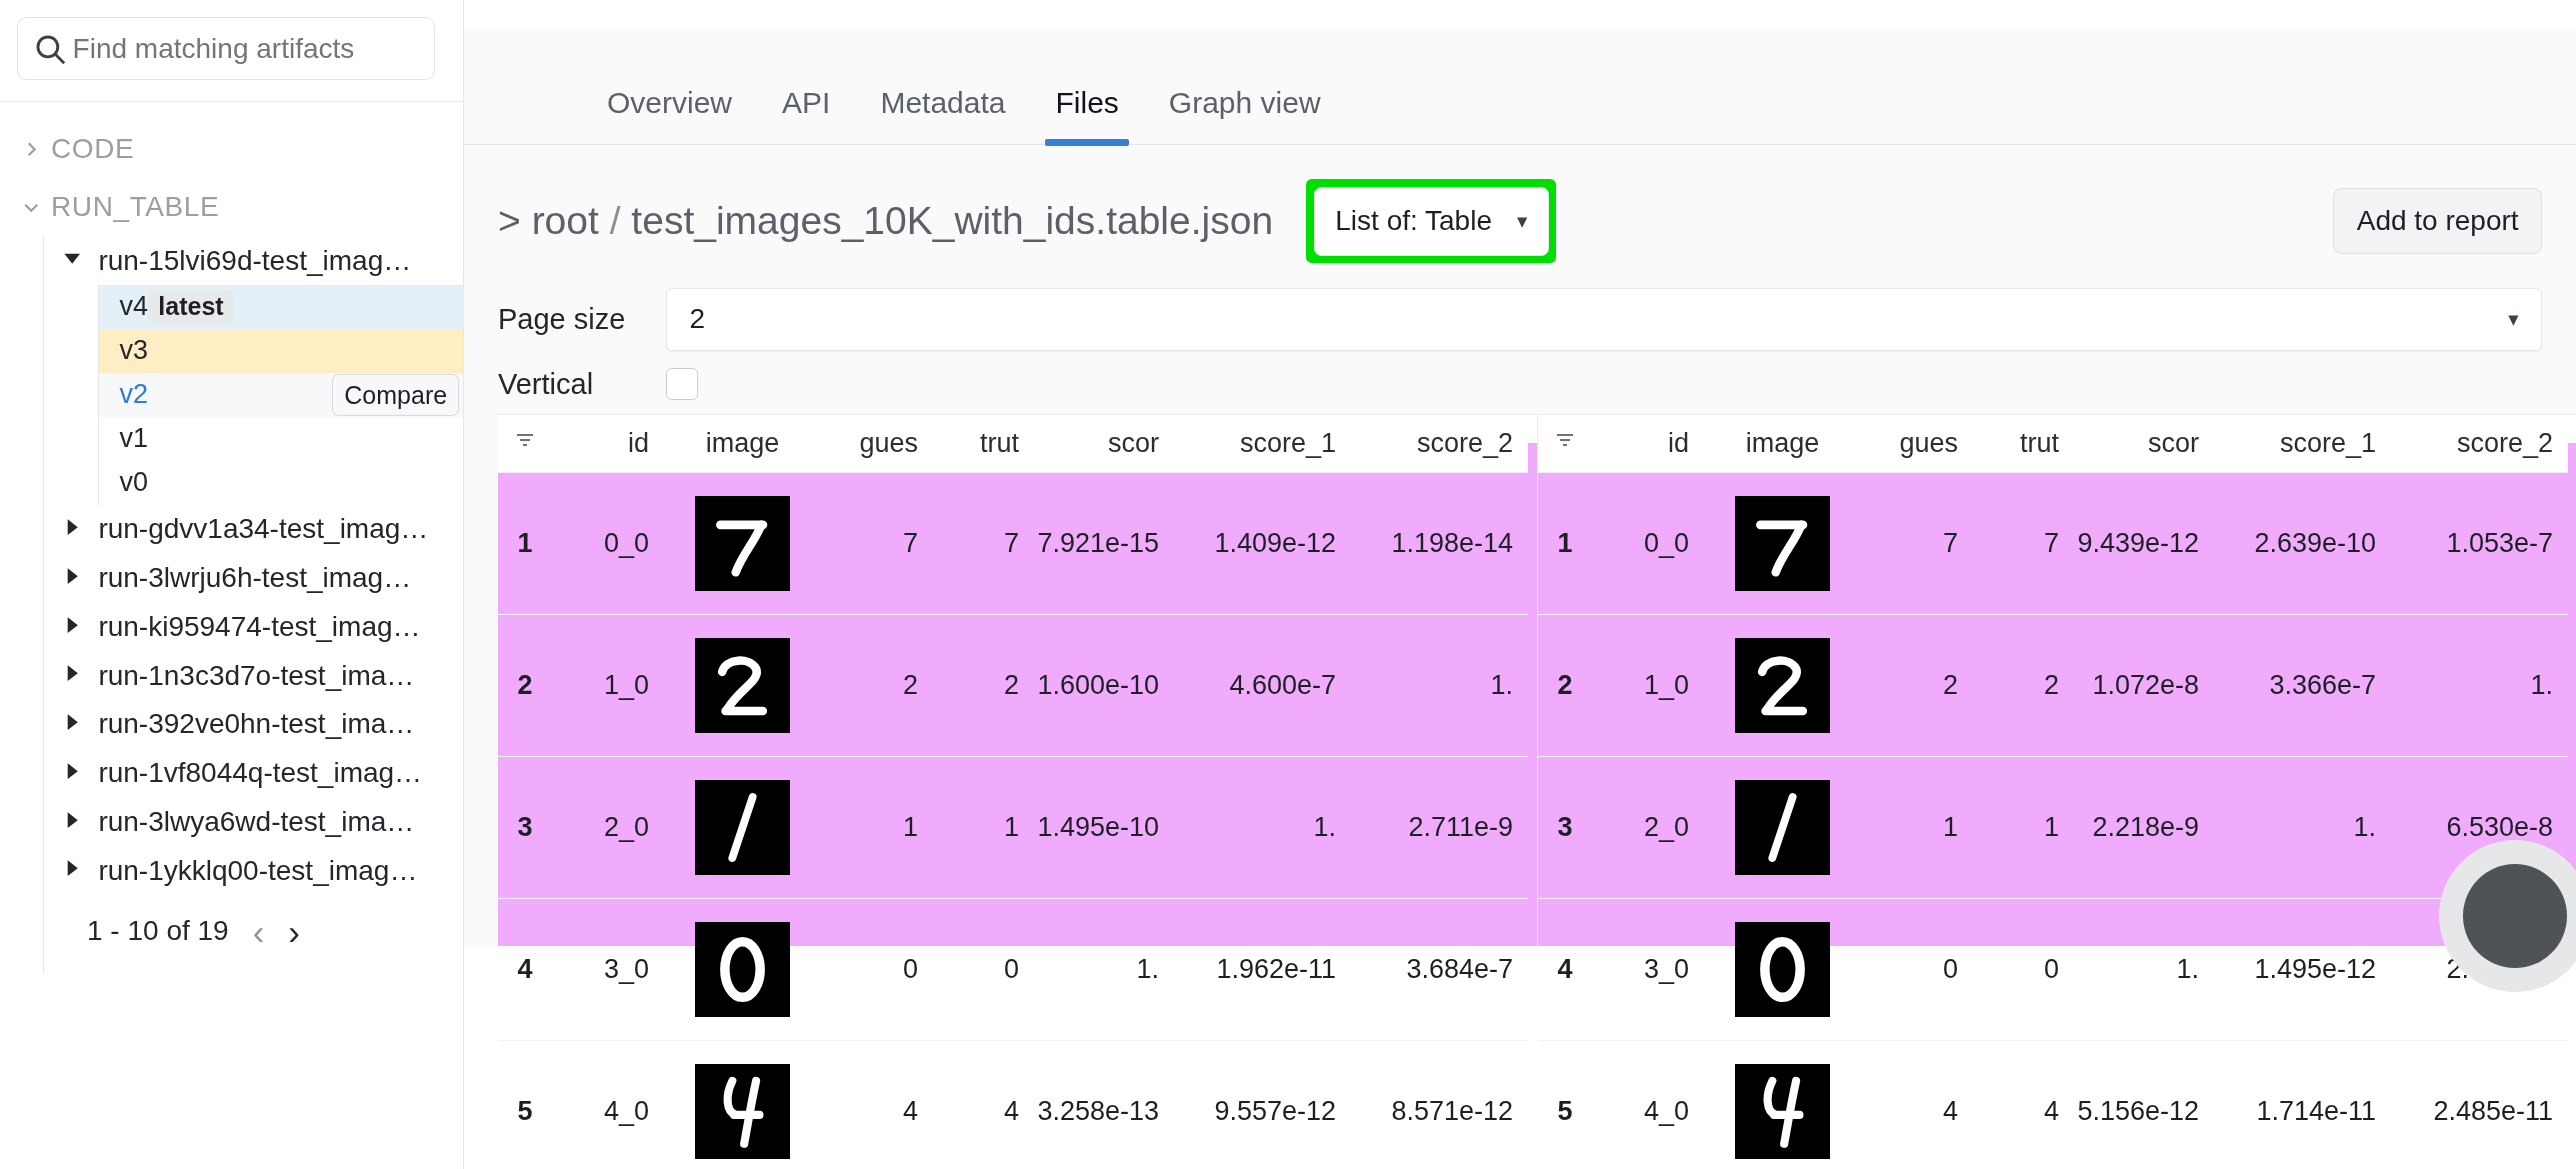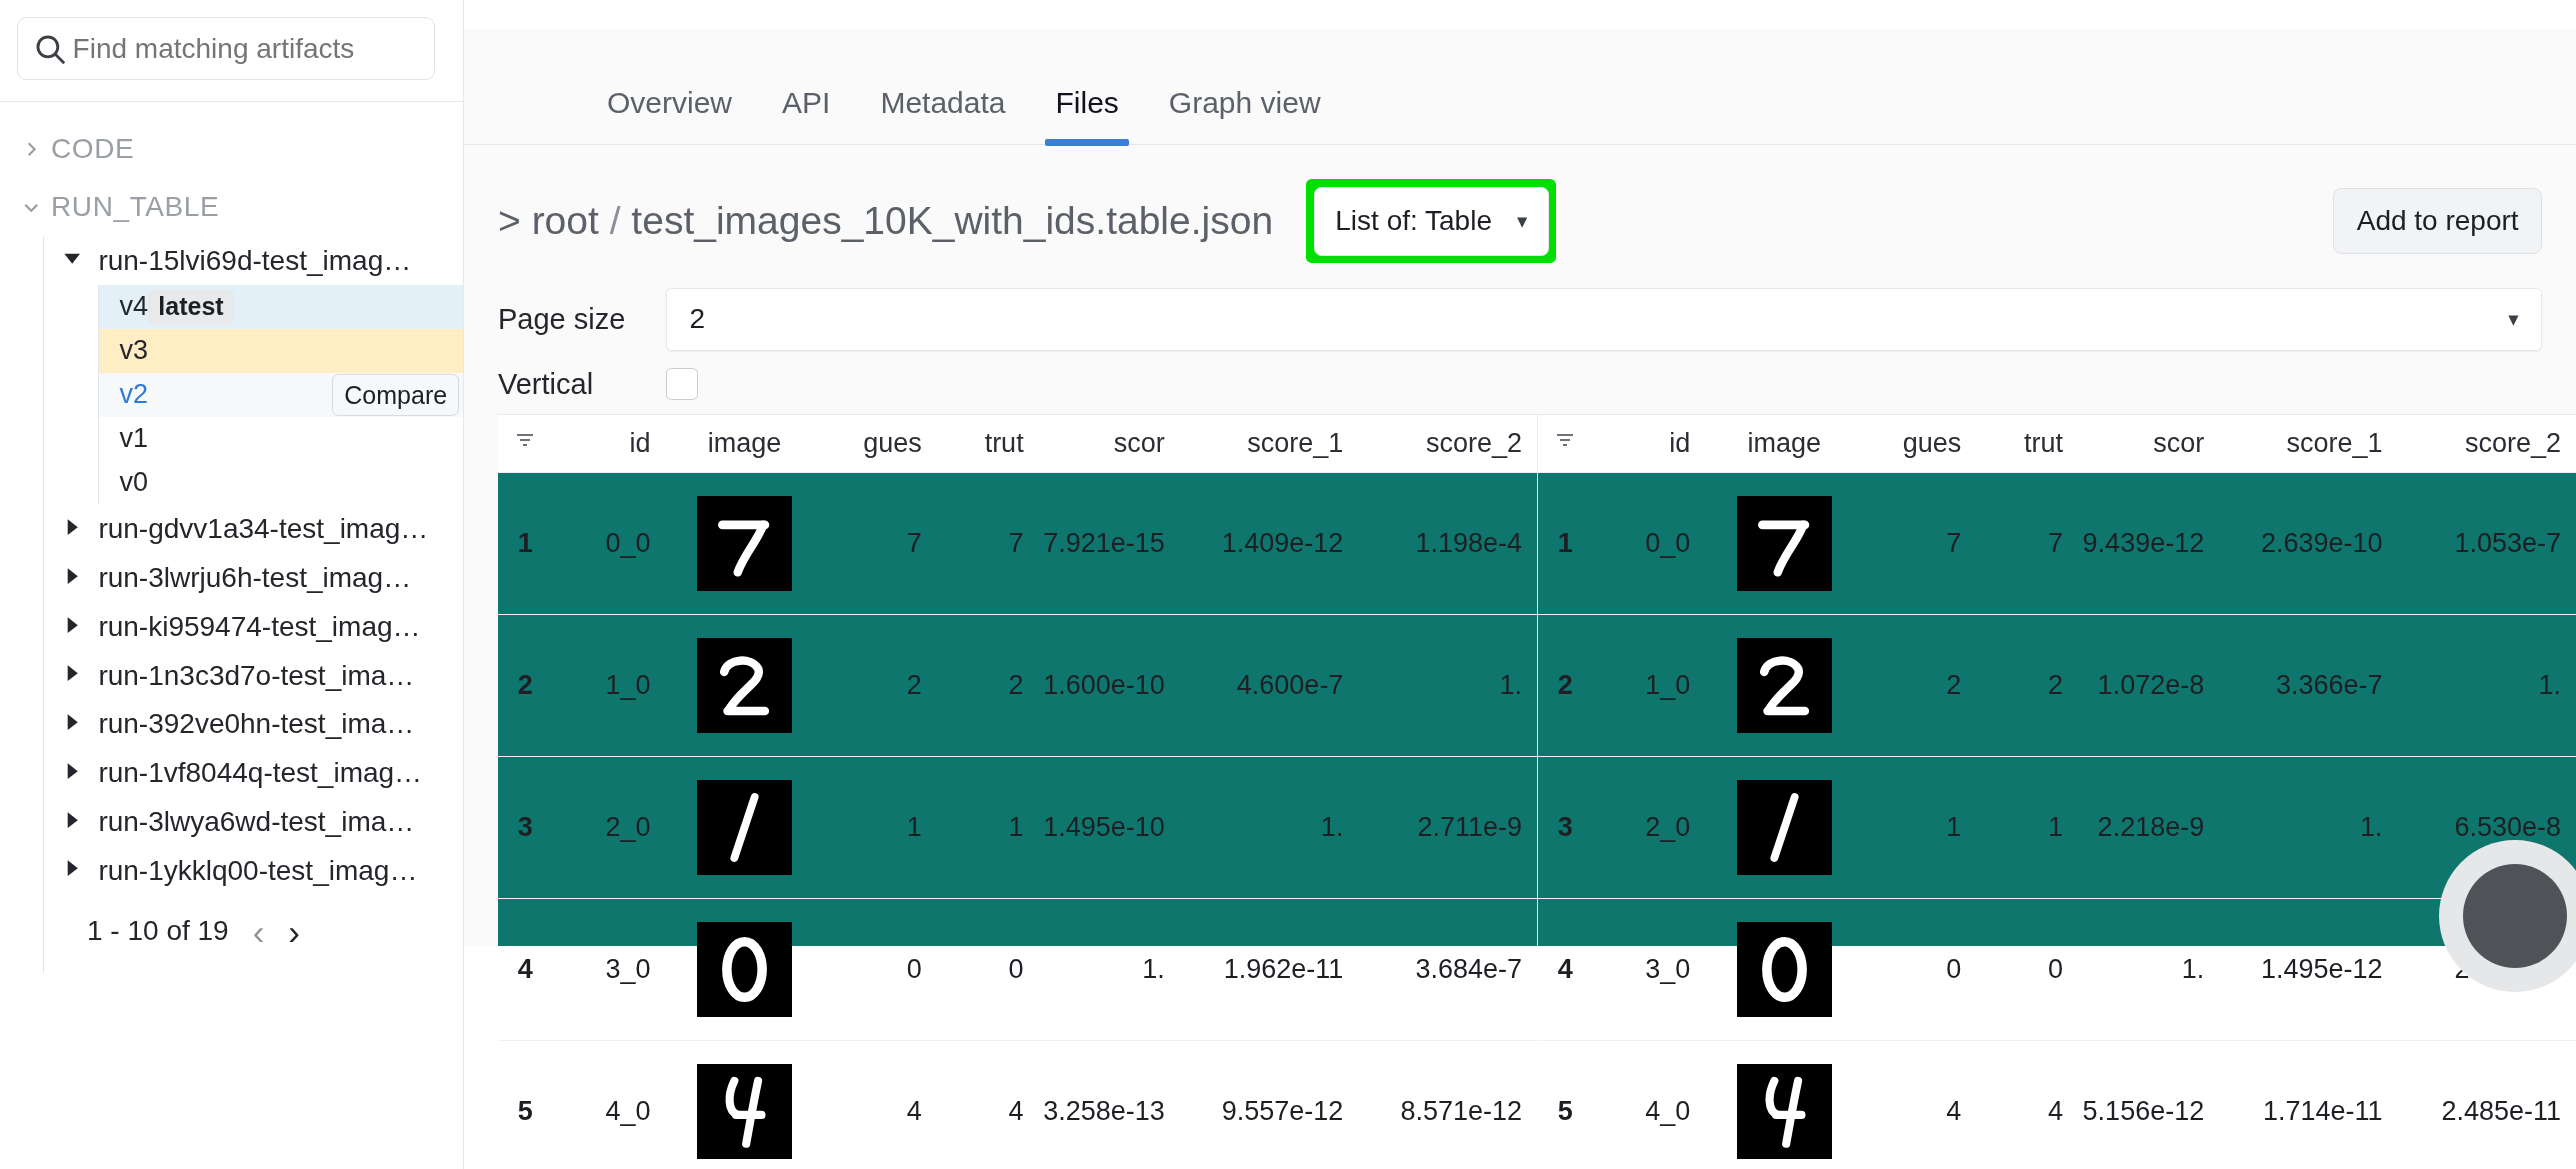--- a/index.html
+++ b/index.html
@@ -122,22 +122,22 @@
   .pagesize .dd { font-size: 20.5px; color: #3b3f46; }
   .vert-row { display: flex; align-items: center; padding: 17px 53px 13px 34px; }
   .checkbox {
     width: 32px; height: 32px; border: 1.9px solid #c9cdd2; border-radius: 5.6px;
     background: #fff; cursor: pointer;
   }
 
   
   .tables { flex: 1; display: flex; gap: 0; padding: 0 0 0 34px; min-height: 0; }
   .tblwrap {
-    flex: 1 1 50%; min-width: 0; display: flex; flex-direction: column;
-    background: #0f766e; border-top: 1.9px solid #e8eaec; position: relative;
+    flex: 1 1 50%; min-width: 0; display: flex; flex-direction: row;
+    background: #f0abfc; border-top: 1.9px solid #e8eaec; position: relative;
   }
   .tblwrap + .tblwrap { border-left: 1.9px solid #e8eaec; }
   .tbl { width: 100%; border-collapse: collapse; table-layout: fixed; }
   .tbl th {
     font-size: 27px; font-weight: 400; color: #2a2d33; height: 58px;
     text-align: right; padding-right: 15px; background: #fff;
     border-bottom: 1.9px solid #eceef0; overflow: hidden; white-space: nowrap;
   }
   .tbl th.c-filter { text-align: center; padding: 0; width: 54px; }
   .tbl th.c-img { text-align: center; padding-right: 0; }
@@ -391,21 +391,21 @@
                   <g stroke="#fff" stroke-linecap="round" fill="none">
                     <path d="M7.5 8.5 H20" stroke-width="2.6"></path>
                     <path d="M19.5 8.5 C18 13, 14 17, 12 22.5" stroke-width="2.5"></path>
                   </g>
                 </svg>
               </td>
               <td>7</td>
               <td>7</td>
               <td>7.921e-15</td>
               <td>1.409e-12</td>
-              <td>1.198e-4</td>
+              <td>1.198e-14</td>
             </tr>
             <tr>
               <td class="c-idx">2</td>
               <td>1_0</td>
               <td class="c-img">
                 <svg class="mnist" viewBox="0 0 28 28">
                   <rect width="28" height="28" fill="#000"></rect>
                   <g stroke="#fff" stroke-linecap="round" fill="none" stroke-width="2.5">
                     <path d="M8 10 C9 6, 16 5.5, 18 9 C19.5 12.5, 13 15, 9.5 21"></path>
                     <path d="M9 21.5 H20"></path>

